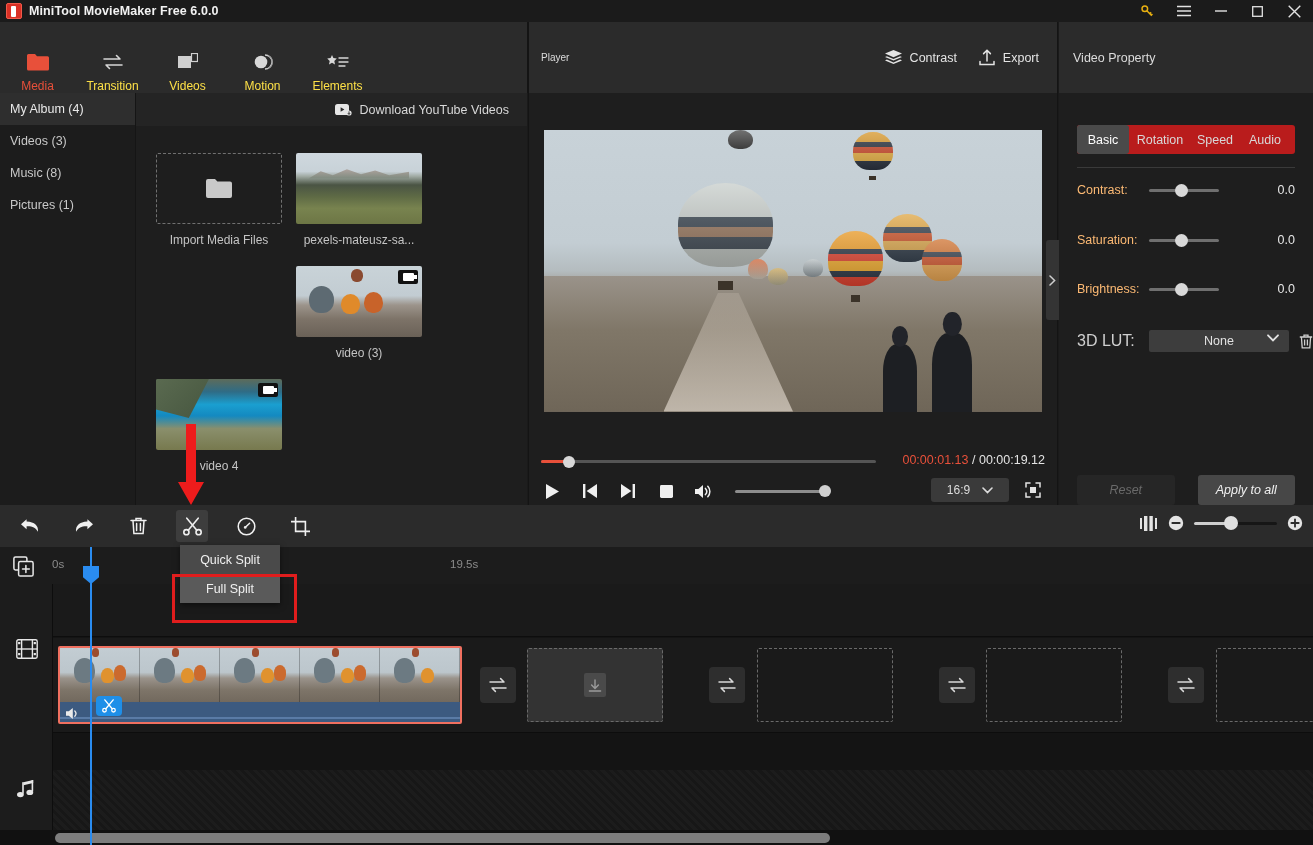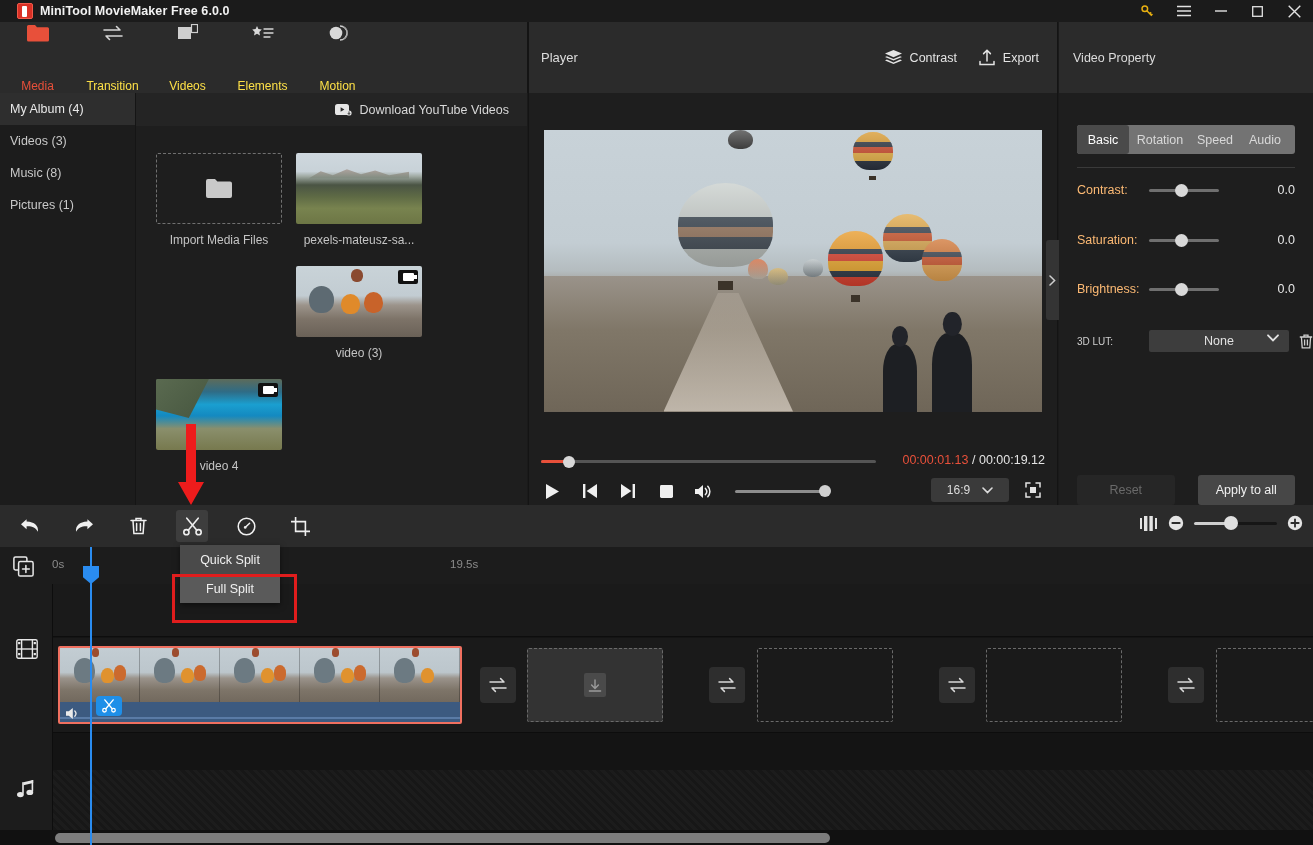--- a/index.html
+++ b/index.html
@@ -8,21 +8,21 @@
     background:#1a1a1a;
     font-family:"Liberation Sans", sans-serif;
     color:#d6d6d6;
     -webkit-font-smoothing:antialiased;
   }
   .app{ position:relative; width:1313px; height:845px; }
 
   
   .titlebar{
     position:absolute; left:0; top:0; width:1313px; height:22px;
-    background:#1b1b1b; display:flex; align-items:center;padding-left:11px;
+    background:#1b1b1b; display:flex; align-items:center;
   }
   .tb-logo{
     width:16px;height:16px;margin-left:6px;margin-right:7px;
     background:#d93025;border-radius:2px;position:relative;flex:none;
     border:1px solid #f05a4a;
   }
   .tb-logo:after{
     content:"";position:absolute;left:4px;top:2px;width:5px;height:11px;
     background:#fff;border-radius:1px;
   }
@@ -36,21 +36,21 @@
   .tb-btn.close{font-size:15px;}
   .tb-btn svg{display:block;}
 
   
   .tabstrip{
     position:absolute;left:0;top:22px;width:527px;height:71px;
     background:#2b2b2b;display:flex;align-items:center;
   }
   .tab{
     width:75px;height:71px;display:flex;flex-direction:column;
-    align-items:center;justify-content:space-between;gap:6px;cursor:default;
+    align-items:center;justify-content:flex-end;gap:6px;cursor:default;
   }
   .tab .ic{height:22px;display:flex;align-items:center;justify-content:center;}
   .tab .lb{font-size:12px;color:#fde047;}
   .tab.active .lb{color:#e8503a;}
 
   
   .hatch-top{
     position:absolute;left:527px;top:22px;width:1px;height:71px;background:#141414;
   }
 
@@ -132,21 +132,21 @@
   }
 
   
   .player{
     position:absolute;left:528px;top:22px;width:530px;height:483px;background:#1e1e1e;
     border-left:1px solid #141414;border-right:1px solid #141414;
   }
   .player-head{
     height:71px;background:#2b2b2b;display:flex;align-items:center;padding:0 18px 0 12px;
   }
-  .player-head .t{font-size:13px;color:#dcdcdc;}
+  .player-head .t{font-size:10px;color:#dcdcdc;}
   .ph-actions{margin-left:auto;display:flex;align-items:center;gap:22px;}
   .ph-actions .a{display:flex;align-items:center;gap:8px;font-size:12.5px;color:#e4e4e4;}
   .stage{
     position:absolute;left:0;top:71px;width:528px;height:355px;background:#1e1e1e;
     display:flex;align-items:center;justify-content:center;
   }
   .video{
     width:498px;height:282px;position:relative;overflow:hidden;
     background:linear-gradient(180deg,#c8d2d8 0%,#c3cdd3 40%,#b4bcbf 50%,#9b938a 57%,#867d72 68%,#7a7166 80%,#6e6559 100%);
   }
@@ -195,40 +195,40 @@
   }
   .fsbtn{position:absolute;right:12px;top:30px;width:24px;height:24px;display:flex;align-items:center;justify-content:center;}
 
   
   .props{
     position:absolute;left:1059px;top:22px;width:254px;height:483px;background:#1e1e1e;
   }
   .props-head{height:71px;background:#2b2b2b;display:flex;align-items:center;padding-left:14px;}
   .props-head .t{font-size:12.5px;color:#dcdcdc;}
   .seg{
-    position:absolute;left:18px;top:103px;width:218px;height:29px;background:#737373;border-radius:3px;
+    position:absolute;left:18px;top:103px;width:218px;height:29px;background:#b91c1c;border-radius:3px;
     display:flex;align-items:flex-start;
   }
   .seg .s{height:29px;display:flex;align-items:center;justify-content:center;font-size:12.5px;color:#d8d8d8;padding:0 8px;}
   .seg .s.on{background:#4a4a4a;border-radius:3px;color:#fff;}
   .divider{position:absolute;left:18px;top:145px;width:218px;height:1px;background:#3a3a3a;}
   .row{position:absolute;left:18px;width:218px;height:20px;display:flex;align-items:center;}
   .row .lbl{width:72px;font-size:12.5px;color:#fdba74;}
   .slid{position:relative;width:70px;height:3px;background:#6f6f6f;border-radius:2px;}
   .slid .k{position:absolute;left:26px;top:-5px;width:13px;height:13px;border-radius:50%;background:#d8d8d8;}
   .row .val{margin-left:auto;font-size:12.5px;color:#e6e6e6;}
   .lutrow{position:absolute;left:18px;top:308px;width:236px;height:22px;display:flex;align-items:center;}
-  .lutrow .lbl{width:72px;font-size:10px;color:#cfcfcf;}
+  .lutrow .lbl{width:72px;font-size:16px;color:#cfcfcf;}
   .lutsel{
     width:140px;height:22px;background:#3d3d3d;border-radius:2px;
     display:flex;align-items:center;justify-content:center;position:relative;font-size:12.5px;color:#e2e2e2;
   }
   .lutsel .cv{position:absolute;right:10px;top:4px;}
   .trash{margin-left:10px;color:#cfcfcf;}
-  .btnrow{position:absolute;left:18px;top:453px;width:218px;display:flex;gap:23px;}
+  .btnrow{position:absolute;left:18px;top:453px;width:218px;display:flex;gap:23px;font-style:italic;}
   .btn{
     width:103px;height:30px;border-radius:3px;display:flex;align-items:center;justify-content:center;
     font-size:12.5px;
   }
   .btn.ghost{background:#262626;color:#6a6a6a;}
   .btn.solid{background:#474747;color:#f0f0f0;}
   .collapse{
     position:absolute;left:-13px;top:218px;width:13px;height:80px;background:#343434;
     border-radius:3px 0 0 3px;display:flex;align-items:center;justify-content:center;
     color:#cfcfcf;font-size:10px;
@@ -382,36 +382,36 @@
       <span class="ic">
         <svg width="20" height="18" viewBox="0 0 20 18">
             <rect x="0" y="3" width="13" height="12" fill="#cfcfcf"></rect>
             <rect x="13.5" y="0.5" width="6" height="8" fill="none" stroke="#cfcfcf" stroke-width="1.2"></rect>
           </svg>
       </span>
       <span class="lb">Videos</span>
     </div>
     <div class="tab">
       <span class="ic">
-        <svg width="22" height="16" viewBox="0 0 22 16">
-            <path d="M5 1l1.4 3.1L9.8 4.6 7.3 7l.7 3.4L5 8.8 2 10.4 2.7 7 .2 4.6l3.4-.5z" fill="#d8d8d8"></path>
-            <path d="M12 4h9M12 8h9M12 12h6" stroke="#d8d8d8" stroke-width="1.3" stroke-linecap="round"></path>
-          </svg>
-      </span>
-      <span class="lb">Elements</span>
-    </div>
-    <div class="tab">
-      <span class="ic">
         <svg width="22" height="18" viewBox="0 0 22 18">
             <path d="M13 2a7 7 0 0 1 0 14" fill="none" stroke="#cfcfcf" stroke-width="1.3"></path>
             <path d="M16 2.5a7 7 0 0 1 0 13" fill="none" stroke="#9a9a9a" stroke-width="1.1"></path>
             <circle cx="9" cy="9" r="6.3" fill="#d8d8d8"></circle>
           </svg>
       </span>
       <span class="lb">Motion</span>
+    </div>
+    <div class="tab">
+      <span class="ic">
+        <svg width="22" height="16" viewBox="0 0 22 16">
+            <path d="M5 1l1.4 3.1L9.8 4.6 7.3 7l.7 3.4L5 8.8 2 10.4 2.7 7 .2 4.6l3.4-.5z" fill="#d8d8d8"></path>
+            <path d="M12 4h9M12 8h9M12 12h6" stroke="#d8d8d8" stroke-width="1.3" stroke-linecap="round"></path>
+          </svg>
+      </span>
+      <span class="lb">Elements</span>
     </div>
   </div>
   <div class="hatch-top"></div>
 
   <div class="library">
     <div class="lib-head">
       <div class="dl">
         <span>
           <svg width="17" height="13" viewBox="0 0 17 13">
               <rect x="0" y="1" width="14" height="11" rx="2.6" fill="#e6e6e6"></rect>

